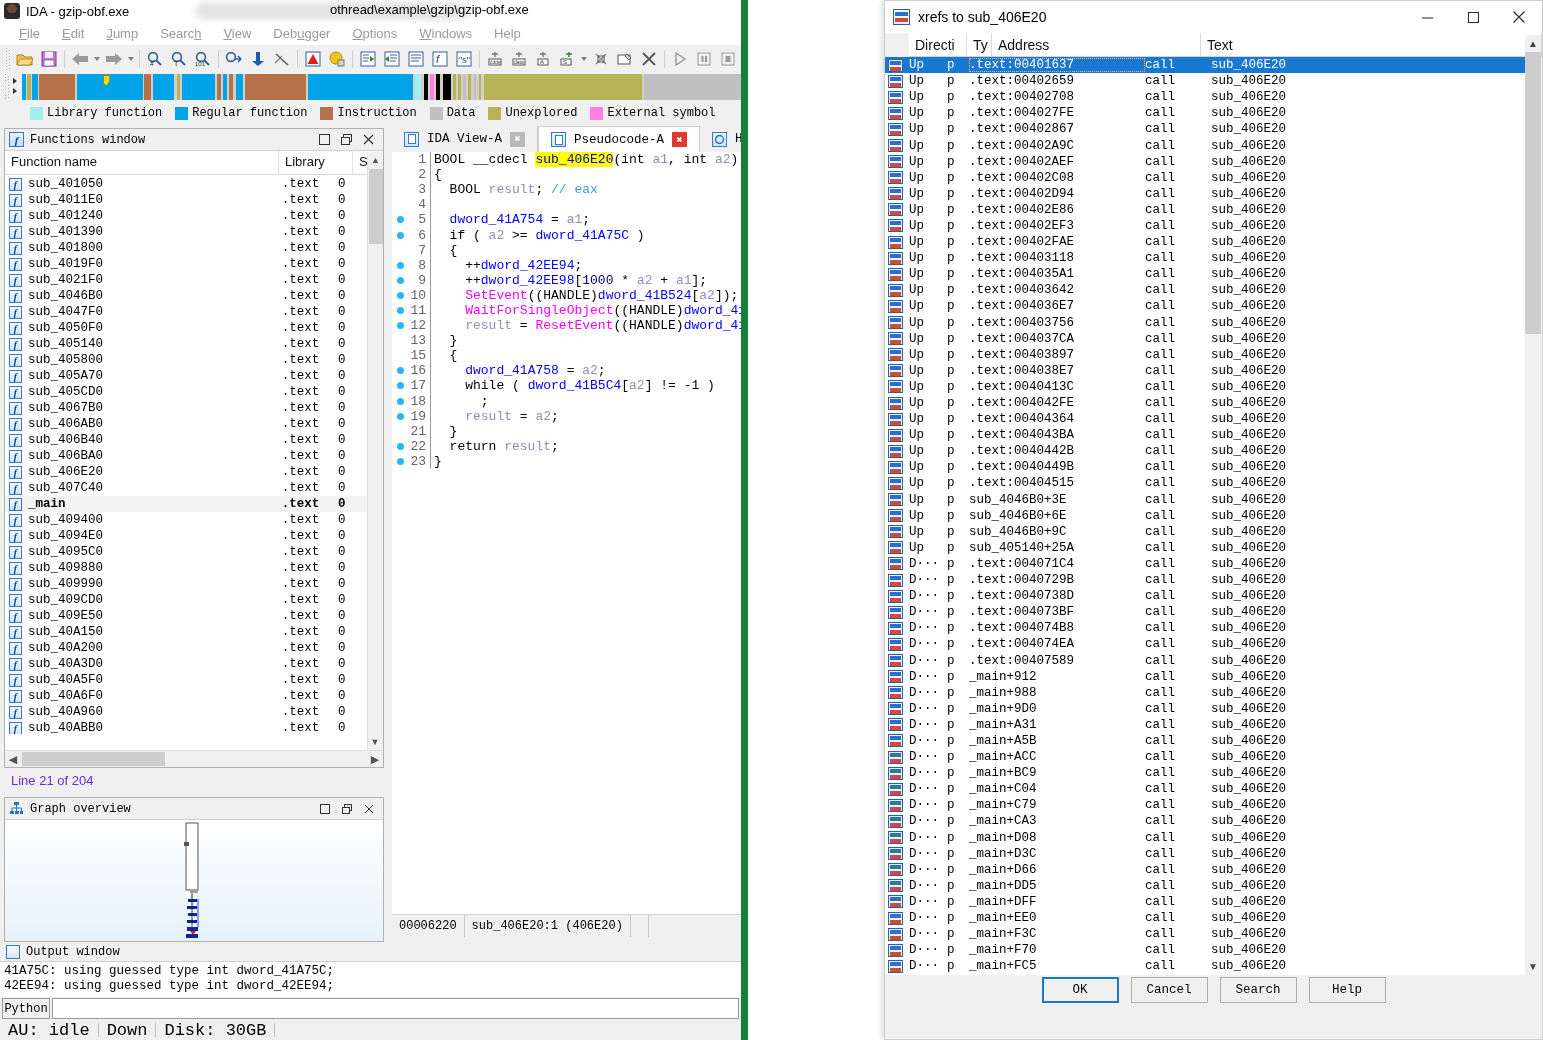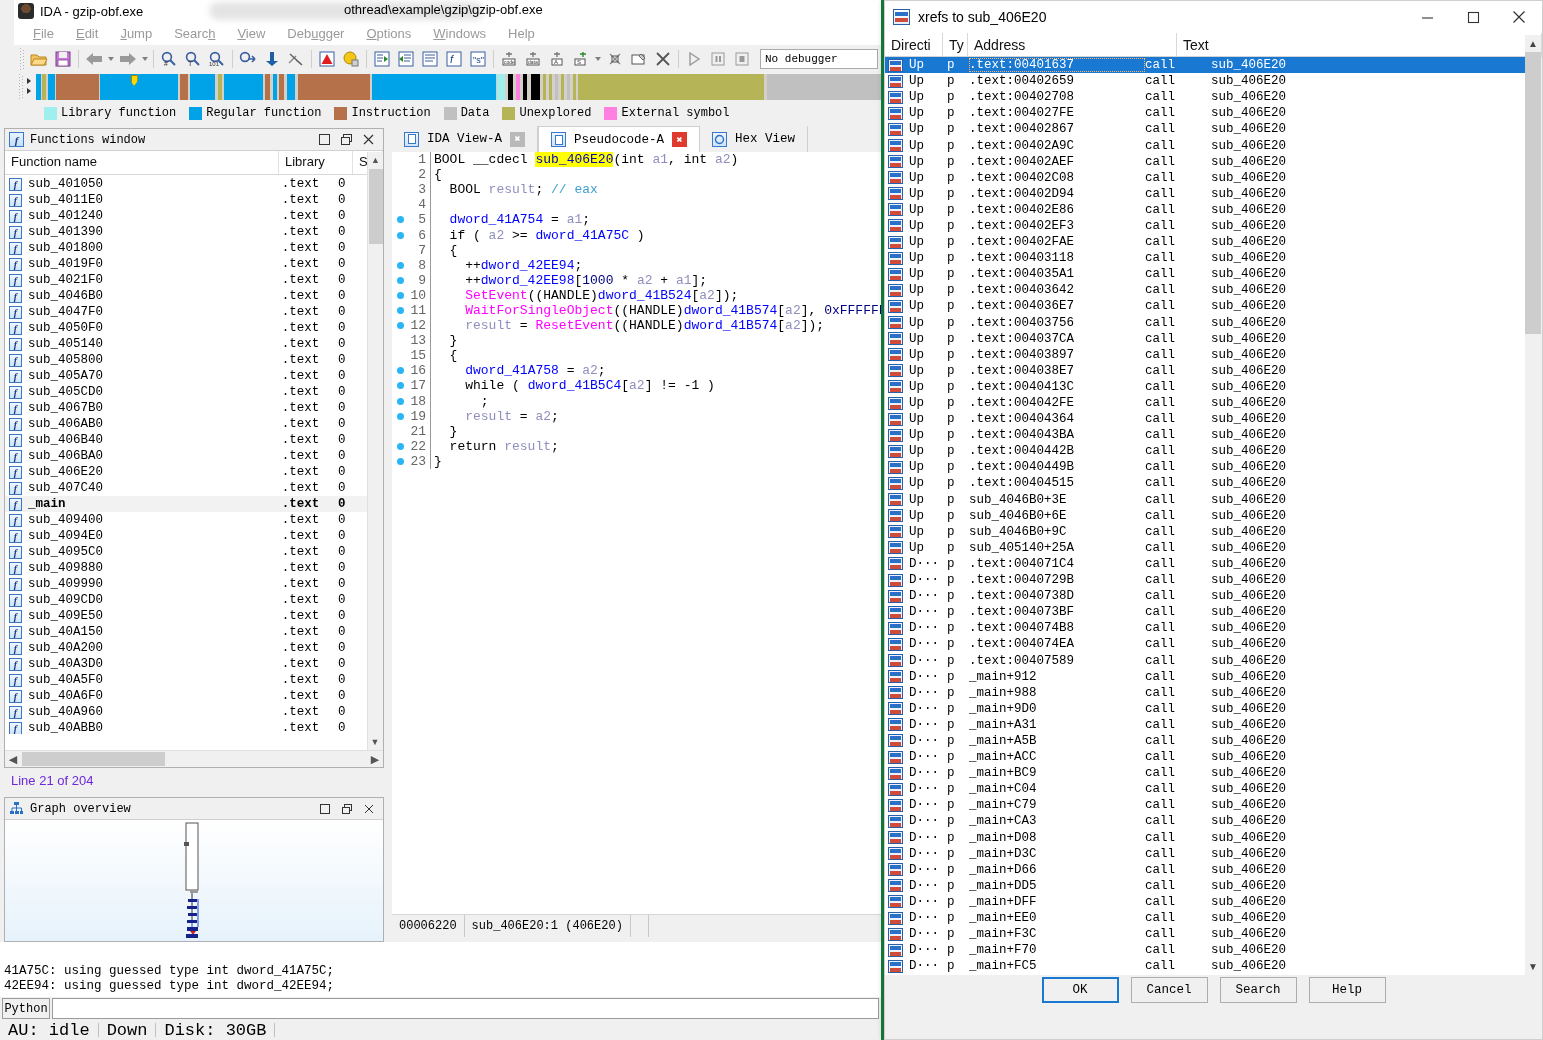--- a/index.html
+++ b/index.html
@@ -8,25 +8,24 @@
     width:1543px; height:1040px;
     font-family:"Liberation Sans", sans-serif;
     font-size:12px;
     background:#ffffff;
     overflow:hidden;
     position:relative;
   }
 
   
   #ida-window {
-    position:absolute; left:0; top:0; width:884px; height:1040px;
+    position:absolute; left:0; top:0; width:748px; height:1040px;
     background:#f0f0f0;
-    border-right:3px solid #15803d;
+    border-right:7px solid #15803d;
     overflow:hidden;
-    padding-left:14px;
   }
   
   #title-bar {
     height:22px; background:#ffffff; display:flex; align-items:center;
     padding-left:4px; position:relative;
   }
   #title-icon {
     width:16px; height:16px; margin-right:6px;
     background:radial-gradient(circle at 50% 35%, #6d4b33 0 35%, transparent 36%),
                linear-gradient(#2b2b2b,#2b2b2b);
@@ -239,21 +238,21 @@
       linear-gradient(#ffffff,#e2eefb);
     position:relative; overflow:hidden;
   }
   #xr-ico:before{content:"";position:absolute;left:1px;top:2px;width:13px;height:4px;background:#2a6fc8;}
   #xr-ico:after{content:"";position:absolute;left:1px;top:8px;width:13px;height:4px;background:#d14b3a;}
   #xr-title-text { font-size:14px; color:#000; flex:1; }
   .winbtn { width:46px; height:32px; display:flex; align-items:center; justify-content:center;
             font-size:15px; color:#333; flex:none;}
   #xr-headers {
     height:24px; background:#ffffff; display:flex; align-items:center;
-    border-bottom:1px solid #d3d3d3; font-size:14px; color:#111;
+    border-bottom:1px solid #d3d3d3; font-size:14px; color:#111;margin-left:24px;
   }
   .xh { padding-left:6px; border-right:1px solid #d9d9d9; height:24px; display:flex; align-items:center;
         white-space:nowrap; overflow:hidden;}
   #xr-list {
     position:absolute; top:56px; left:0; right:17px; bottom:64px; background:#fff; overflow:hidden;
   }
   .xrow { height:16.1px; display:flex; align-items:center;
           font-family:"Liberation Mono", monospace; font-size:12.5px; color:#000;}
   .xrow.sel { background:#1878d2; color:#fff; }
   .xr-ic {
@@ -918,20 +917,24 @@
       </div>
 
     <div id="code-status">
       <div class="seg">00006220</div>
       <div class="seg">sub_406E20:1  (406E20)</div>
       <div class="seg" style="width:18px"></div>
     </div>
   </div>
 
   <div id="out-win">
+    <div id="out-title">
+      <div class="ico-out"></div>
+      <span>Output window</span>
+    </div>
     <div id="out-body">
       <div class="oline">41A75C: using guessed type int dword_41A75C;</div>
       <div class="oline">42EE94: using guessed type int dword_42EE94;</div>
     </div>
   </div>
 
   <div id="py-row">
     <div id="py-btn">Python</div>
     <div id="py-input"></div>
   </div>

